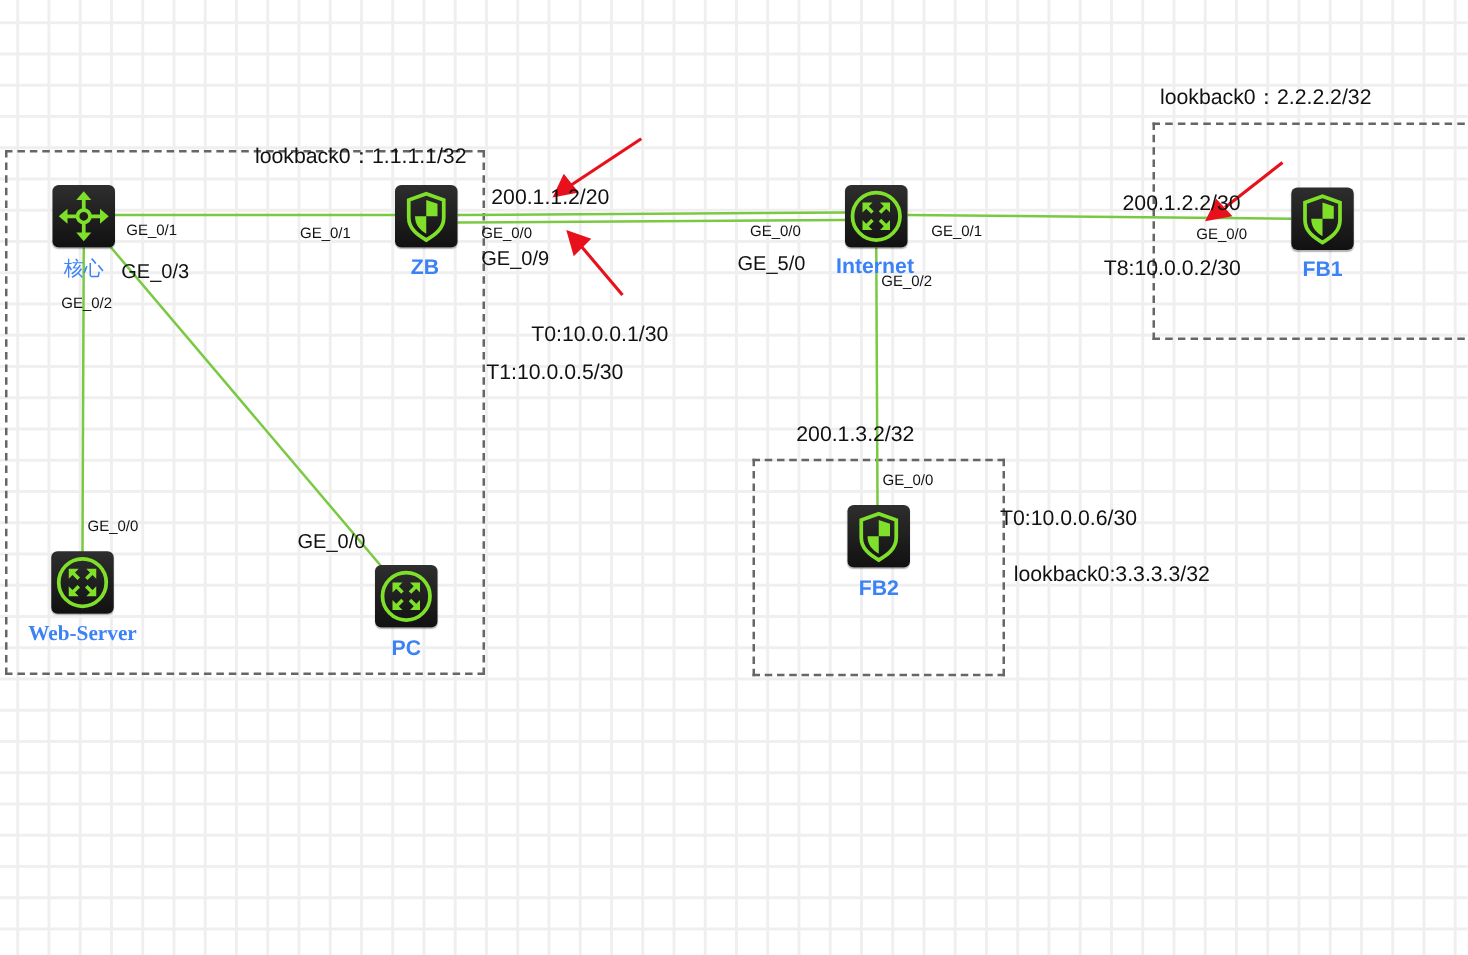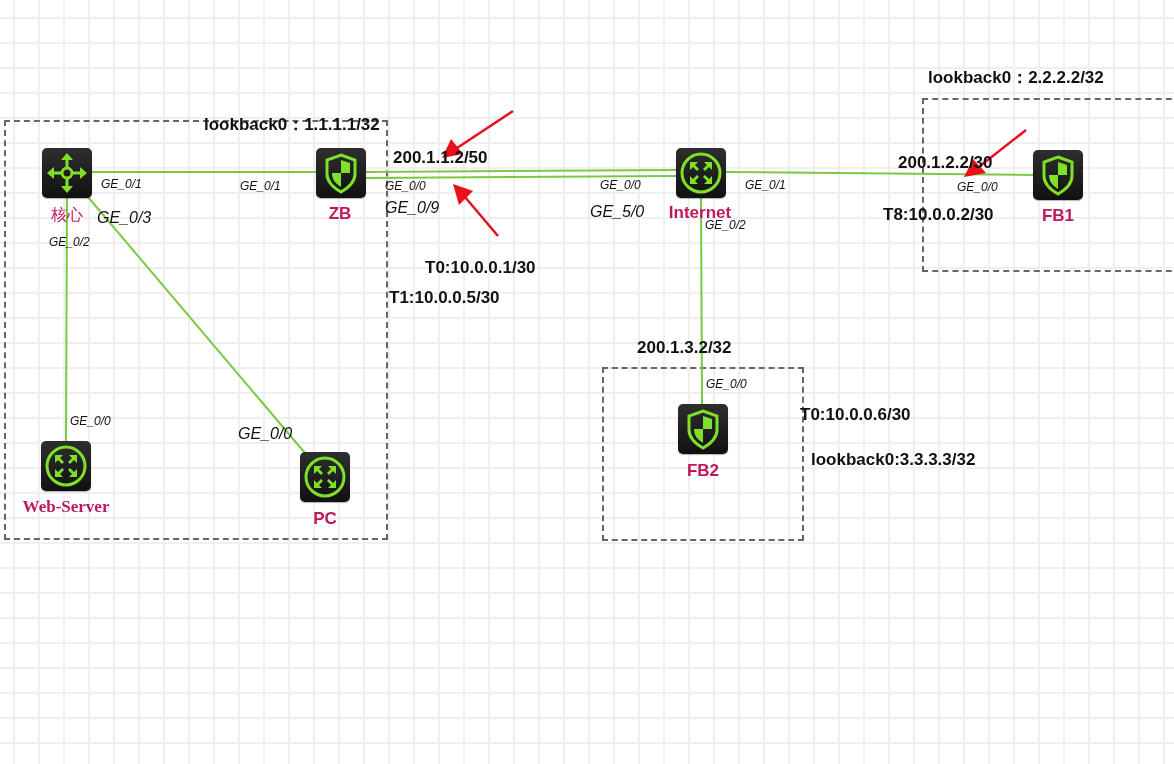--- a/index.html
+++ b/index.html
@@ -17,26 +17,26 @@
   .area {
     position: absolute; border: 2px dashed #666; box-sizing: border-box;
   }
   .node {
     position: absolute; width: 50px; height: 50px; border-radius: 5px;
     background: linear-gradient(to bottom, #2e2e2e, #111);
     box-shadow: 0 1px 1px rgba(0,0,0,0.3);
   }
   .node svg { position: absolute; left: 0; top: 0; width: 50px; height: 50px; }
   .nlabel {
-    position: absolute; font-weight: bold; font-size: 17px; color: #be185d;
+    position: absolute; font-weight: bold; font-size: 17px; color: #3b82f6;
     white-space: nowrap; transform: translateX(-50%);
   }
-  .port { position: absolute; font-size: 12px; color: #111; white-space: nowrap; font-style: italic; }
+  .port { position: absolute; font-size: 12px; color: #111; white-space: nowrap; }
   .port.big { font-size: 16px; }
-  .anno { position: absolute; font-weight: bold; font-size: 17px; color: #111; white-space: nowrap; }
+  .anno { position: absolute; font-weight: normal; font-size: 17px; color: #111; white-space: nowrap; }
 </style>
 </head>
 <body>
 
 <div class="area" style="left:4px;top:120px;width:384px;height:420px;"></div>
 <div class="area" style="left:922px;top:98px;width:260px;height:174px;"></div>
 <div class="area" style="left:602px;top:367px;width:202px;height:174px;"></div>
 
 <svg id="canvas">
   <line x1="92" y1="172" x2="316" y2="172" stroke="#7ac943" stroke-width="2"></line>
@@ -155,21 +155,21 @@
 <div class="port" style="left:600px;top:178px;">GE_0/0</div>
 <div class="port big" style="left:590px;top:203px;">GE_5/0</div>
 <div class="port" style="left:745px;top:178px;">GE_0/1</div>
 <div class="port" style="left:705px;top:218px;">GE_0/2</div>
 <div class="port" style="left:957px;top:180px;">GE_0/0</div>
 <div class="port" style="left:706px;top:377px;">GE_0/0</div>
 <div class="port" style="left:70px;top:414px;">GE_0/0</div>
 <div class="port big" style="left:238px;top:425px;">GE_0/0</div>
 
 <div class="anno" style="left:204px;top:91px;margin-top:22px;">lookback0：1.1.1.1/32</div>
-<div class="anno" style="left:393px;top:148px;">200.1.1.2/50</div>
+<div class="anno" style="left:393px;top:148px;">200.1.1.2/20</div>
 <div class="anno" style="left:389px;top:258px;padding-left:36px;">T0:10.0.0.1/30</div>
 <div class="anno" style="left:389px;top:288px;">T1:10.0.0.5/30</div>
 <div class="anno" style="left:928px;top:66px;">lookback0：2.2.2.2/32</div>
 <div class="anno" style="left:898px;top:153px;">200.1.2.2/30</div>
 <div class="anno" style="left:883px;top:205px;">T8:10.0.0.2/30</div>
 <div class="anno" style="left:637px;top:338px;">200.1.3.2/32</div>
 <div class="anno" style="left:800px;top:405px;">T0:10.0.0.6/30</div>
 <div class="anno" style="left:811px;top:450px;">lookback0:3.3.3.3/32</div>
 
 </body></html>

